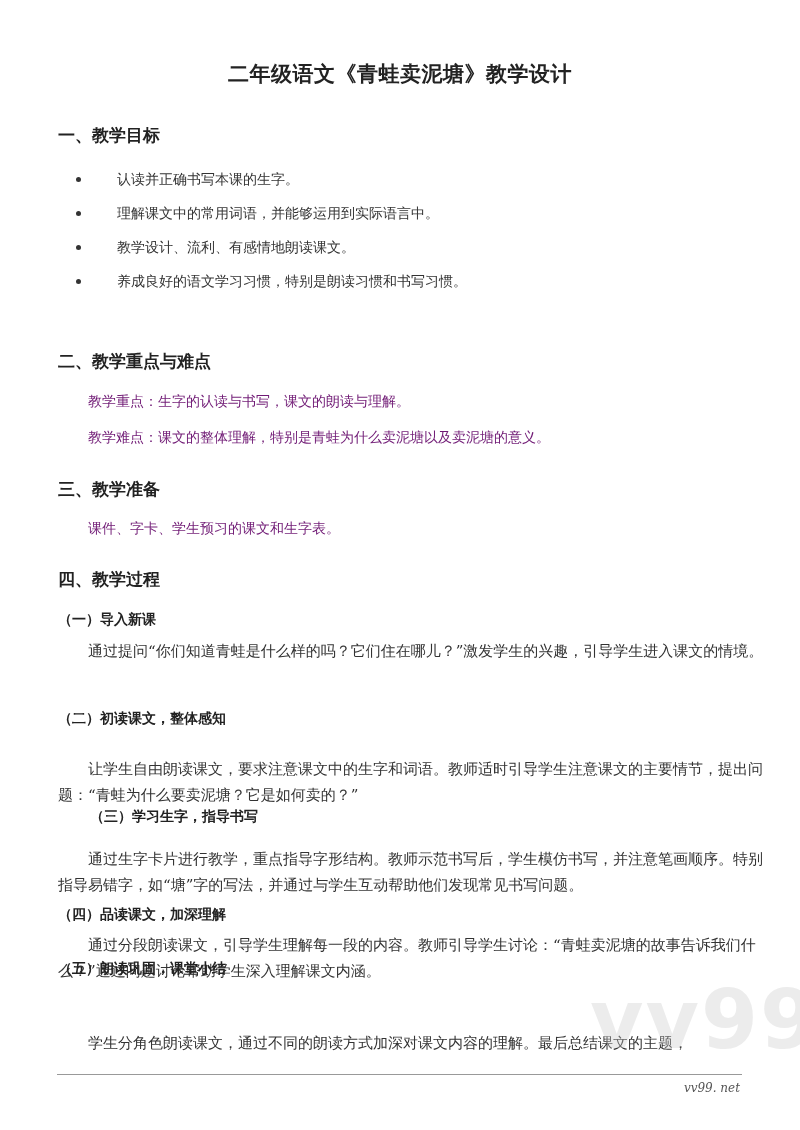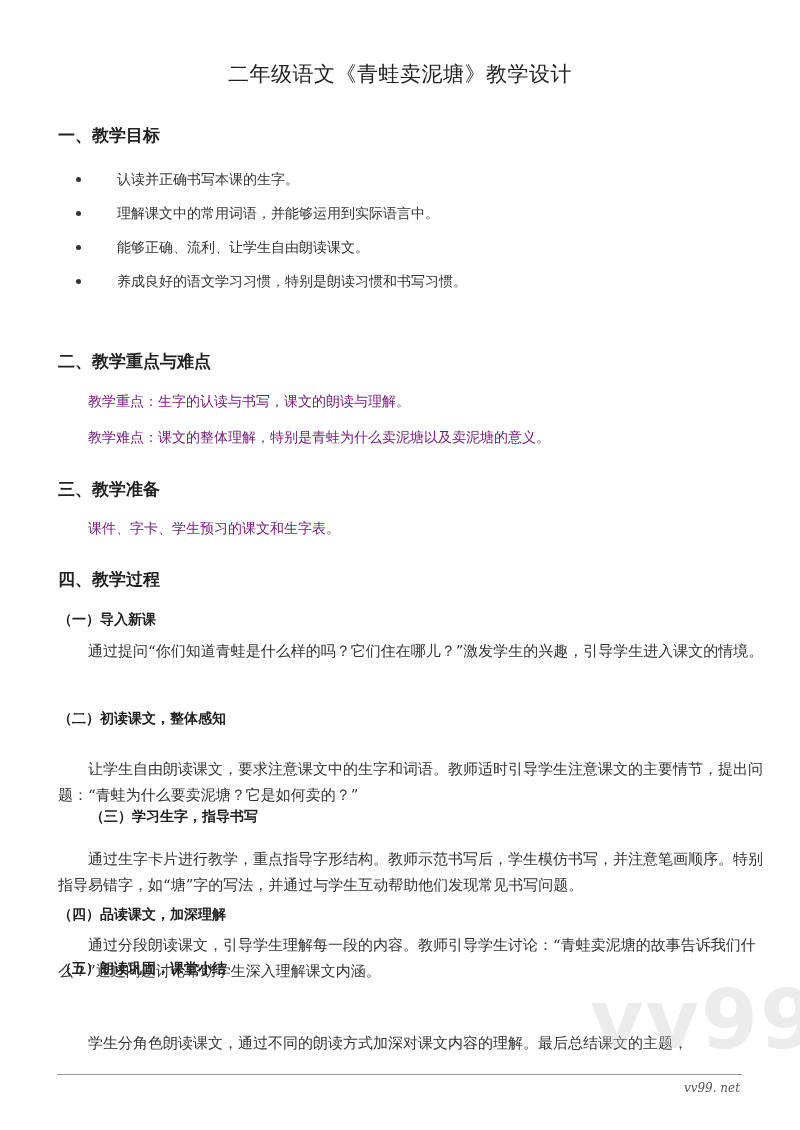--- a/index.html
+++ b/index.html
@@ -4,21 +4,21 @@
 <style>
   html, body { margin: 0; padding: 0; background: #ffffff; }
   body {
     width: 800px; height: 1130px; position: relative; overflow: hidden;
     font-family: "DejaVu Serif", "Liberation Serif", serif;
     color: #333333;
   }
   .title {
     position: absolute; top: 60px; left: 0; width: 800px; text-align: center;
     font-family: "DejaVu Sans", "Liberation Sans", sans-serif;
-    font-size: 21px; font-weight: normal; color: #222; letter-spacing: 0.5px;
+    font-size: 21px; font-weight: bold; color: #222; letter-spacing: 0.5px;
   }
   .h1 {
     position: absolute; left: 58px;
     font-family: "DejaVu Sans", "Liberation Sans", sans-serif;
     font-size: 17px; font-weight: bold; color: #222;
   }
   .h2 {
     position: absolute; left: 58px;
     font-family: "DejaVu Sans", "Liberation Sans", sans-serif;
     font-size: 14px; font-weight: bold; color: #222;
@@ -53,21 +53,21 @@
   <li>
       <span class="dot"></span>
       <span>认读并正确书写本课的生字。</span>
     </li>
   <li>
       <span class="dot"></span>
       <span>理解课文中的常用词语，并能够运用到实际语言中。</span>
     </li>
   <li>
       <span class="dot"></span>
-      <span>能够正确、流利、让学生自由朗读课文。</span>
+      <span>教学设计、流利、有感情地朗读课文。</span>
     </li>
   <li>
       <span class="dot"></span>
       <span>养成良好的语文学习习惯，特别是朗读习惯和书写习惯。</span>
     </li>
 </ul>
 
 <div class="h1" style="top:350px;">二、教学重点与难点</div>
 <div class="indent-line" style="top:393px;">教学重点：生字的认读与书写，课文的朗读与理解。</div>
 <div class="indent-line" style="top:429px;">教学难点：课文的整体理解，特别是青蛙为什么卖泥塘以及卖泥塘的意义。</div>

